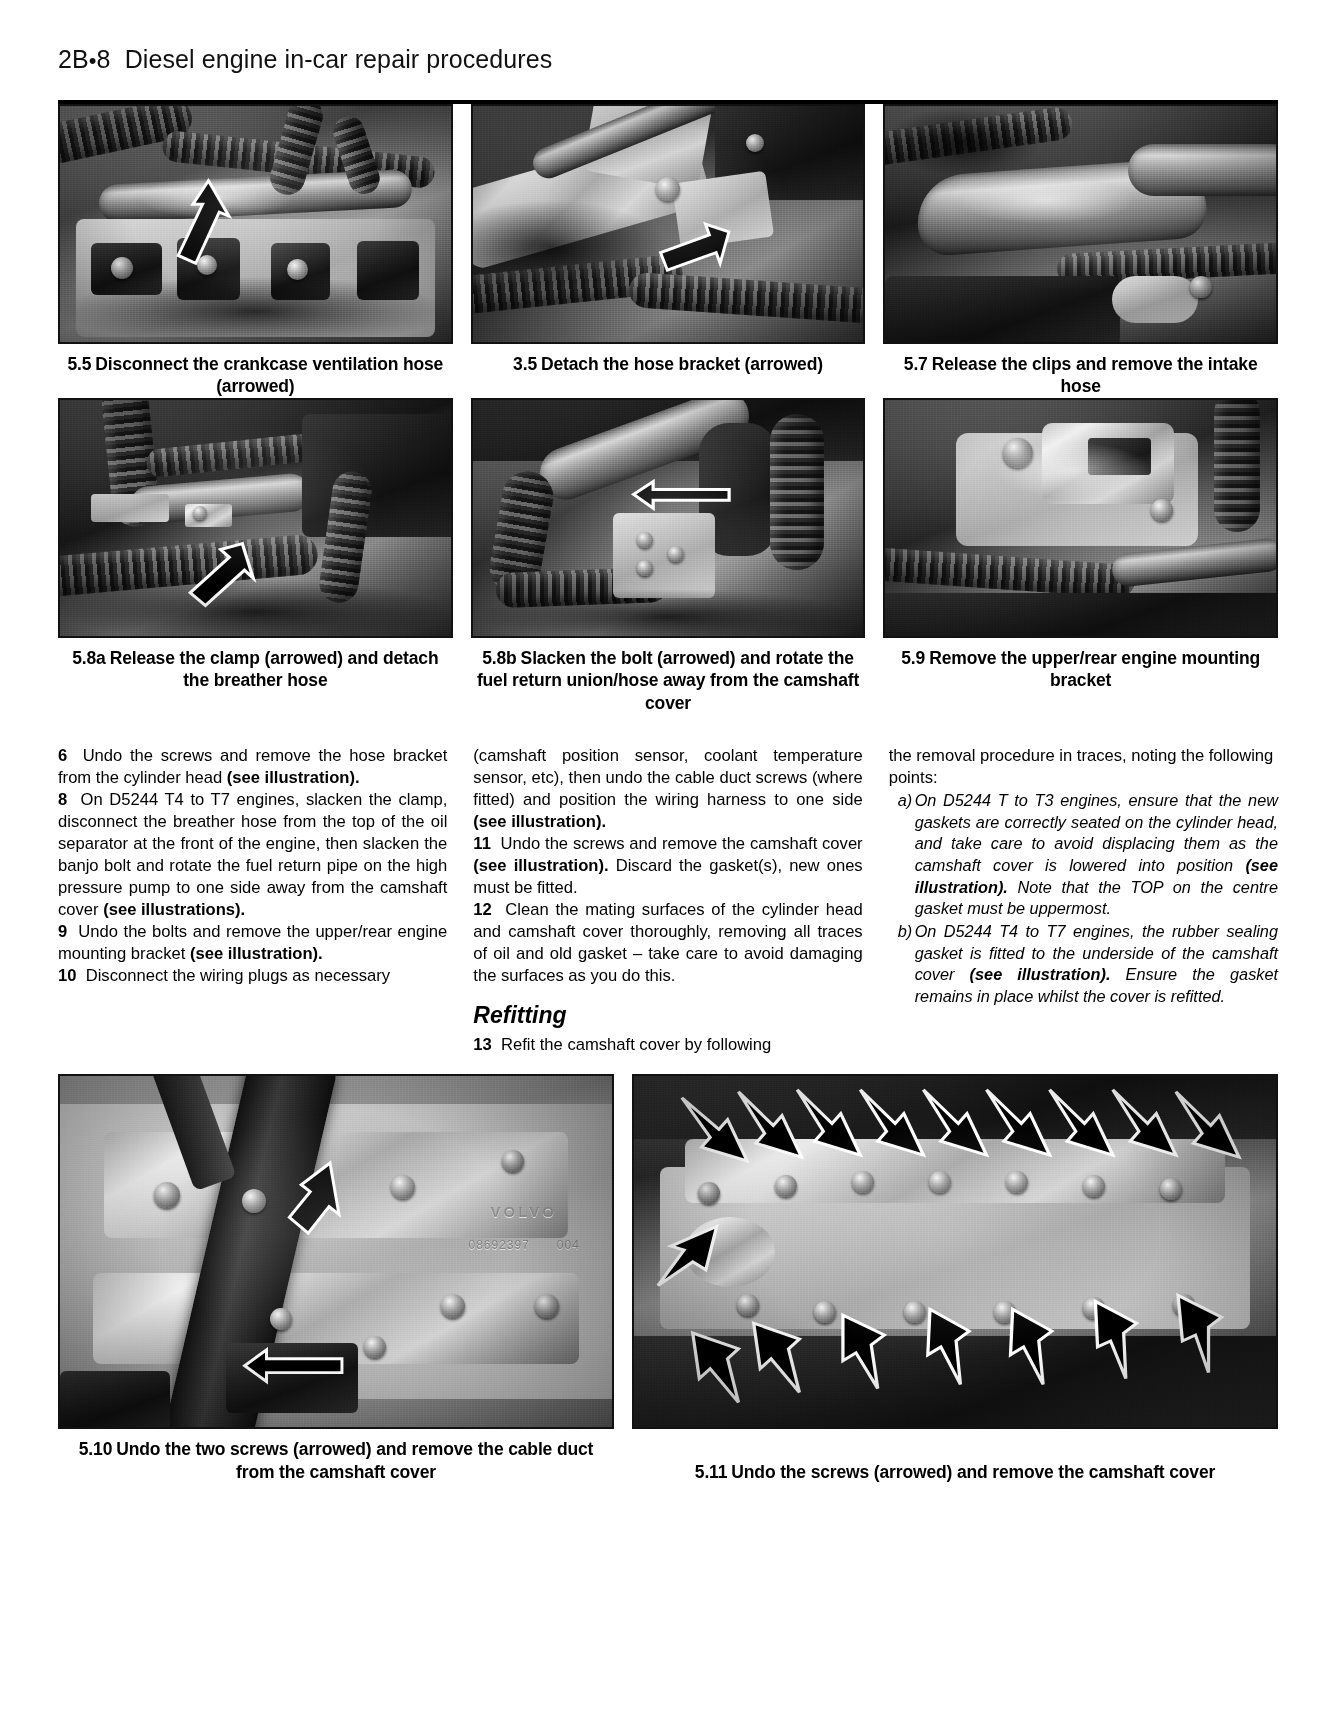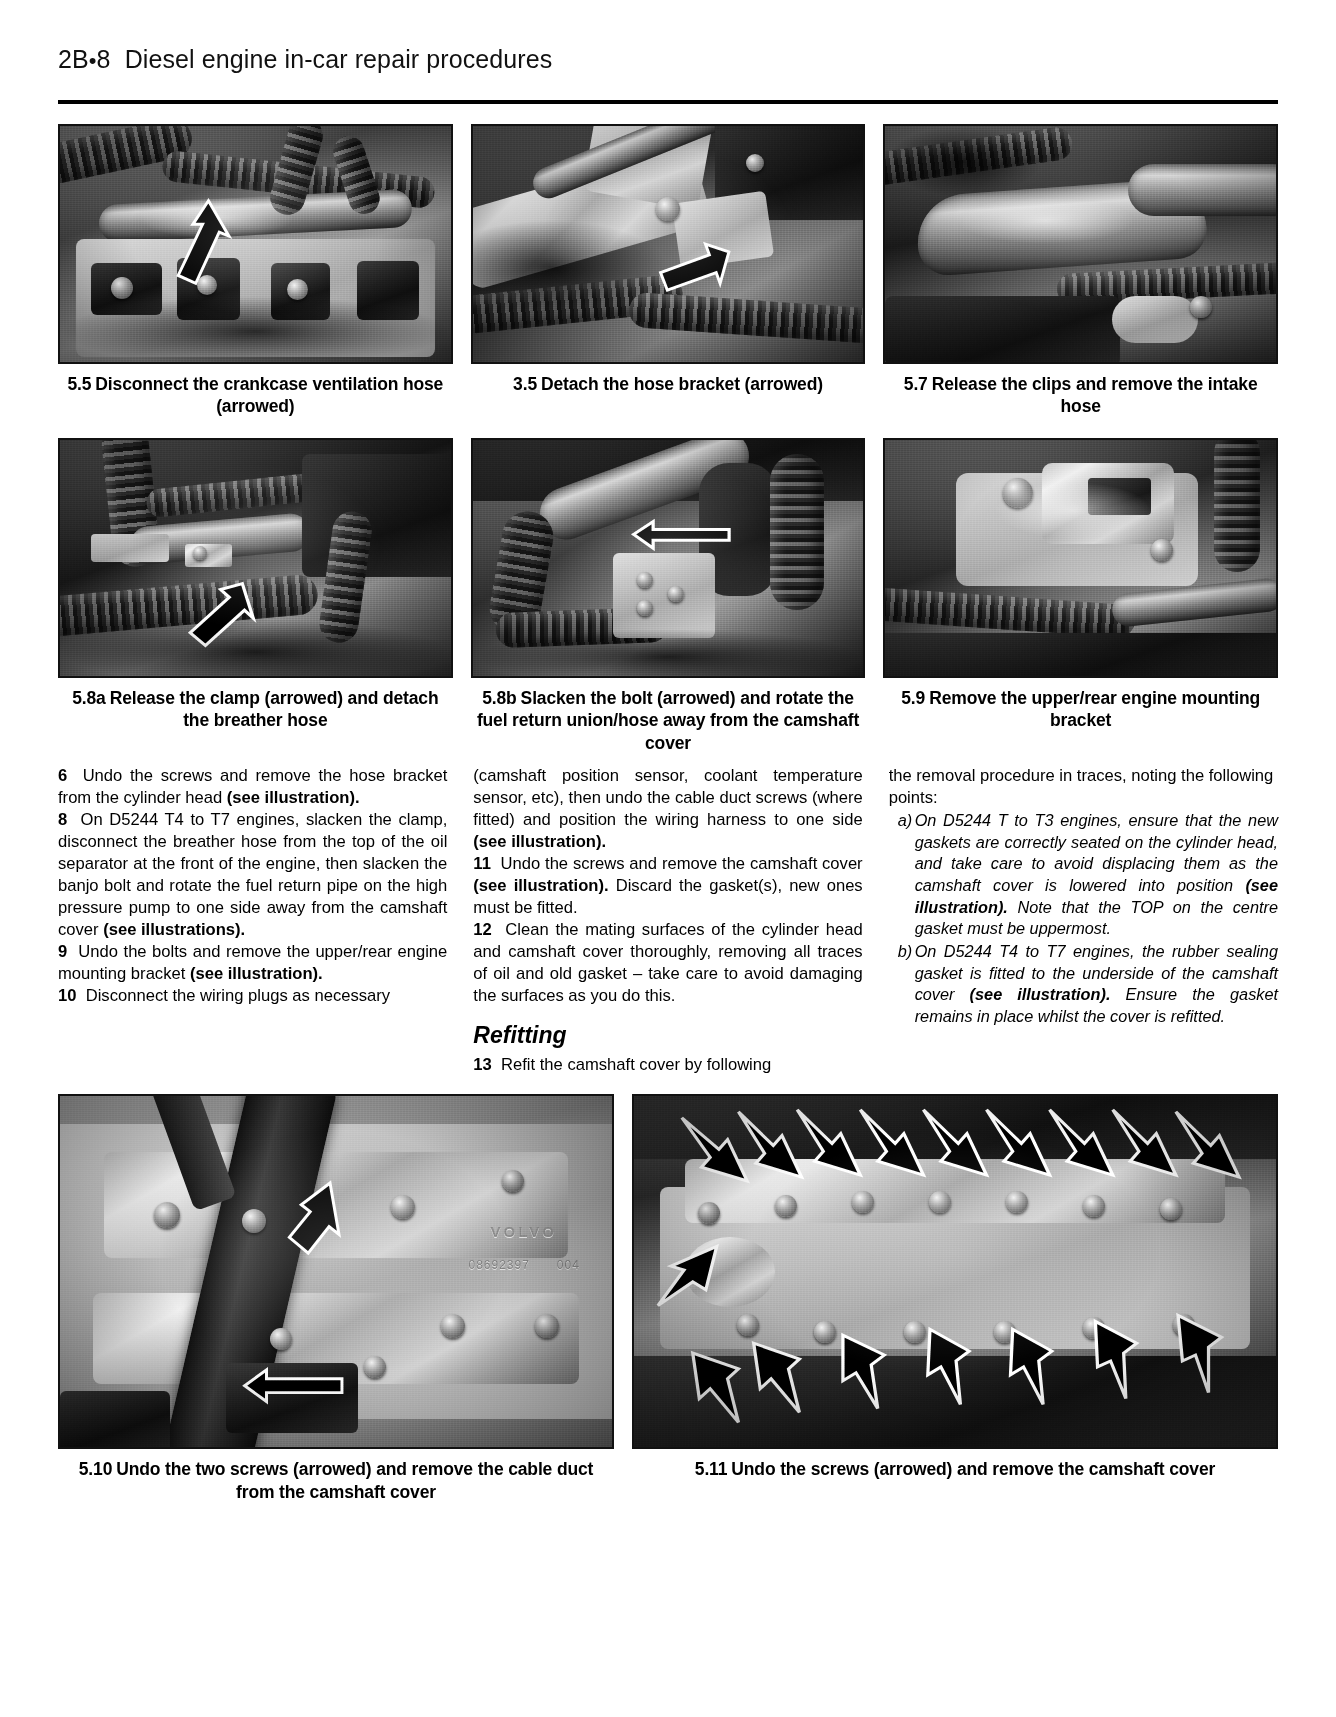--- a/index.html
+++ b/index.html
@@ -11,21 +11,21 @@
     overflow:hidden;
   }
   .page{position:relative;width:1336px;height:1717px;box-sizing:border-box;padding:0 58px;}
 
   
   .header{padding-top:45px;font-size:25px;letter-spacing:.1px;font-weight:400;color:#111;}
   .header .dot{font-size:22px;line-height:1;}
   .rule{height:4px;background:#000;margin-top:26px;}
 
   
-  .fig-row{display:flex;gap:18px;margin-top:20px;}
+  .fig-row{display:flex;gap:18px;}
   .fig{flex:1 1 0;display:flex;flex-direction:column;}
   .photo{
     position:relative;width:100%;border:2px solid #111;box-sizing:border-box;
     overflow:hidden;background:#9a9a9a;
   }
   .photo.h1{height:240px;}
   .photo.h2{height:240px;}
   .photo.h3{height:355px;}
   .caption{
     text-align:center;font-weight:bold;font-size:17.5px;line-height:1.28;
@@ -63,21 +63,21 @@
   .lightblock{background:linear-gradient(160deg,#dcdcdc,#a8a8a8 55%,#cfcfcf);}
   .bolt{position:absolute;border-radius:50%;
     background:radial-gradient(circle at 35% 30%,#f2f2f2,#9a9a9a 45%,#3d3d3d 100%);
     box-shadow:0 2px 3px rgba(0,0,0,.6);}
   .shadowpatch{position:absolute;background:radial-gradient(ellipse at center, rgba(0,0,0,.75), rgba(0,0,0,0) 70%);}
   .hilite{position:absolute;background:radial-gradient(ellipse at center, rgba(255,255,255,.6), rgba(255,255,255,0) 70%);}
 
   .arrow-svg{position:absolute;inset:0;width:100%;height:100%;}
 
   
-  .cols{display:flex;gap:26px;margin-top:11px;}
+  .cols{display:flex;gap:26px;margin-top:31px;}
   .col{flex:1 1 0;font-size:16.6px;line-height:1.325;text-align:justify;}
   .col p{margin:0;}
   .col p.step{text-indent:0;}
   .col b{font-weight:bold;}
   .subhead{font-weight:bold;font-style:italic;font-size:23px;margin:13px 0 4px;}
   .lettered{display:flex;font-style:italic;font-size:16.3px;line-height:1.33;margin-top:1px;}
   .lettered .mark{width:26px;flex:none;text-align:left;padding-left:9px;box-sizing:border-box;}
   .lettered .body{flex:1 1 auto;}
   .lettered .body b{font-weight:bold;font-style:italic;}
 </style>
@@ -303,21 +303,21 @@
           <polygon points="186,293 208,277 208,286 284,286 284,300 208,300 208,309" fill="#000" stroke="#fff" stroke-width="3"></polygon>
         </svg>
         <div class="grain" style="opacity:.4;"></div>
           <div class="vig"></div>
       </div>
       <div class="caption">
         <span class="num">5.10</span><span>Undo the two screws (arrowed) and remove the cable duct from the camshaft cover</span>
       </div>
     </div>
 
-    <div class="fig" style="flex:1 1 auto;">
+    <div class="fig" style="flex:1 1 auto;justify-content:space-between;">
       <div class="photo h3">
         <div class="ph-base" style="background:linear-gradient(170deg,#5a5a5a 0%,#2e2e2e 22%,#9a9a9a 50%,#3a3a3a 100%);"></div>
         <div class="lightblock" style="position:absolute;left:4%;top:26%;width:92%;height:46%;border-radius:8px;"></div>
         <div class="metal" style="position:absolute;left:8%;top:18%;width:84%;height:18%;border-radius:8px;"></div>
         <div class="darkblock" style="position:absolute;left:0;top:0;width:100%;height:18%;"></div>
         <div class="darkblock" style="position:absolute;left:0;top:74%;width:100%;height:26%;"></div>
         <div class="bolt" style="left:10%;top:30%;width:22px;height:22px;"></div>
         <div class="bolt" style="left:22%;top:28%;width:22px;height:22px;"></div>
         <div class="bolt" style="left:34%;top:27%;width:22px;height:22px;"></div>
         <div class="bolt" style="left:46%;top:27%;width:22px;height:22px;"></div>

